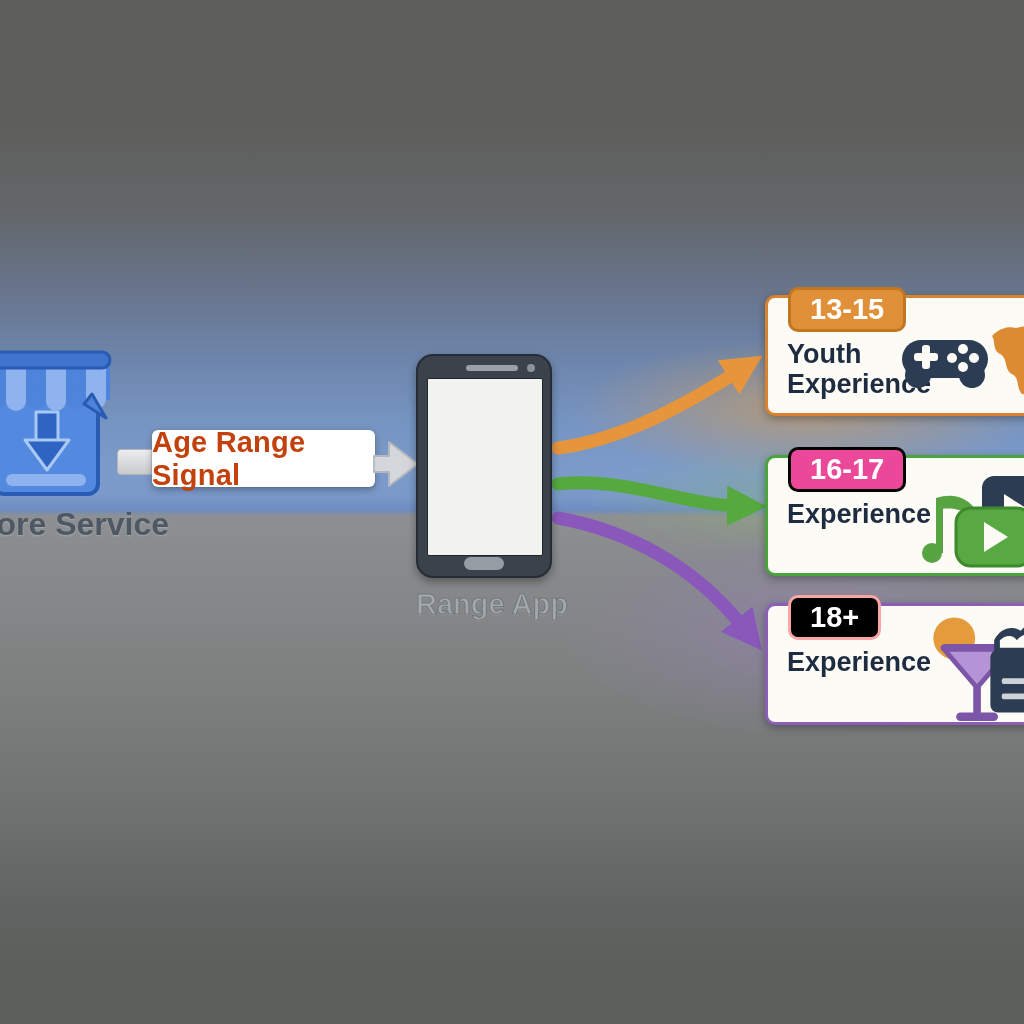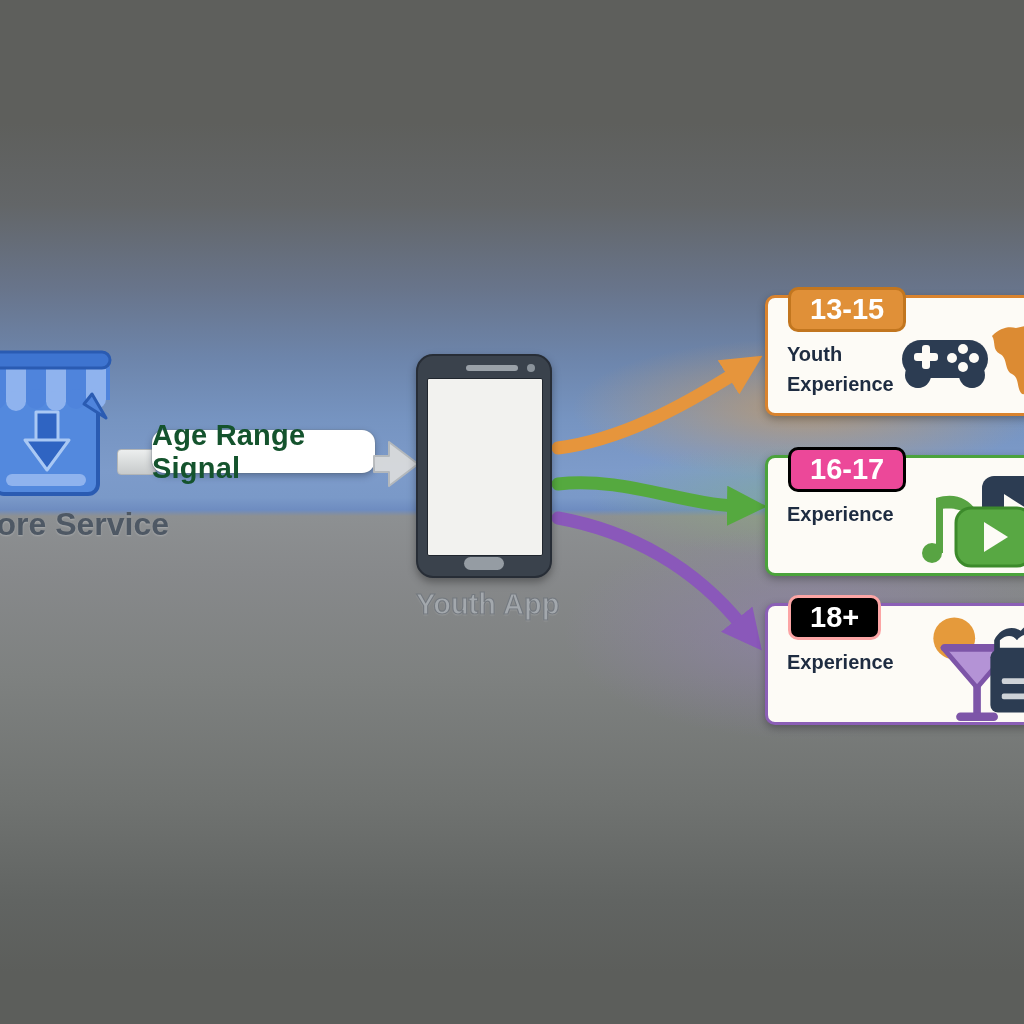--- a/index.html
+++ b/index.html
@@ -23,24 +23,24 @@
     background:radial-gradient(ellipse 60% 55% at 55% 50%, rgba(140,186,110,.40), rgba(140,186,110,0) 75%);}
   #tint-purple{left:520px;top:520px;width:520px;height:250px;
     background:radial-gradient(ellipse 60% 55% at 55% 45%, rgba(148,130,182,.55), rgba(148,130,182,0) 78%);}
 
   .abs{position:absolute;}
 
   
   #connector-bar{left:117px;top:449px;width:37px;height:24px;border-radius:4px;
     background:linear-gradient(180deg,#eceeee,#c7cacb);border:1px solid #b2b5b6;}
   
-  #signal-box{left:152px;top:430px;width:223px;height:43px;background:#fff;
-    border-radius:13px;box-shadow:0 3px 7px rgba(20,30,50,.35),0 0 0 1px rgba(120,130,140,.25);
+  #signal-box{left:152px;top:430px;width:223px;height:57px;background:#fff;
+    border-radius:6px;box-shadow:0 3px 7px rgba(20,30,50,.35),0 0 0 1px rgba(120,130,140,.25);
     display:flex;align-items:center;justify-content:center;
-    font-size:29px;font-weight:bold;color:#14532d;letter-spacing:.2px;}
+    font-size:29px;font-weight:bold;color:#c2410c;letter-spacing:.2px;}
 
   
   .node-label{font-weight:600;color:#4e5864;white-space:nowrap;
     text-shadow:0 1px 2px rgba(255,255,255,.25);}
   #store-label{left:-64px;top:506px;font-size:32px;}
   #phone-label{left:416px;top:588px;width:136px;text-align:center;font-size:29px;
     color:#a3a8ad;-webkit-text-stroke:1.2px #74797f;}
 
   
   #phone{left:416px;top:354px;width:136px;height:224px;background:#3a424c;
@@ -56,21 +56,21 @@
     box-shadow:0 3px 8px rgba(0,0,0,.3);box-sizing:border-box;}
   #card-youth{top:295px;height:121px;border:3px solid #d9832e;}
   #card-teen {top:455px;height:121px;border:3px solid #4ba33c;}
   #card-adult{top:603px;height:122px;border:3px solid #8b5fb6;}
   .badge{position:absolute;left:20px;top:-11px;height:45px;padding:0 19px;border-radius:10px;
     display:flex;align-items:center;justify-content:center;
     font-size:29px;font-weight:bold;color:#fff;box-sizing:border-box;}
   #card-youth .badge{background:#e09038;border:3px solid #c2761f;}
   #card-teen  .badge{background:#ec4899;border:3px solid #000000;}
   #card-adult .badge{background:#000000;border:3px solid #fca5a5;}
-  .card-title{position:absolute;left:19px;top:41px;font-size:20px;font-weight:bold;
+  .card-title{position:absolute;left:19px;top:41px;font-size:27px;font-weight:bold;
     color:#1e2c41;line-height:30px;}
   .card-art{position:absolute;right:0;top:0;width:150px;height:100%;overflow:visible;}
 </style>
 </head>
 <body>
 
 <div id="stage">
 
   <div class="tint" id="tint-orange"></div>
   <div class="tint" id="tint-green"></div>
@@ -124,21 +124,21 @@
     <path d="M13 169 C 75 161, 140 190, 192 191" fill="none" stroke="#55a93f" stroke-width="13" stroke-linecap="round" marker-end="url(#head-green)"></path>
     <path d="M13 203 C 85 216, 150 252, 198 312" fill="none" stroke="#8a58ba" stroke-width="13" stroke-linecap="round" marker-end="url(#head-purple)"></path>
   </svg>
 
   <div class="abs" id="phone">
     <div class="speaker"></div>
     <div class="camera"></div>
     <div class="screen"></div>
     <div class="home"></div>
   </div>
-  <div class="abs node-label" id="phone-label">Youth App</div>
+  <div class="abs node-label" id="phone-label">Range App</div>
 
   <div class="card" id="card-youth">
     <div class="badge">13-15</div>
     <div class="card-title">
       <div>Youth</div>
       <div>Experience</div>
     </div>
     <svg class="card-art" viewBox="0 0 150 115">
 
       <path fill="#dc8b33" d="M108 38 C116 30 124 28 132 30 L150 26 L150 98 L138 96 C132 90 136 80 128 76 C120 72 124 60 116 56 C108 52 112 44 108 38 Z"></path>

